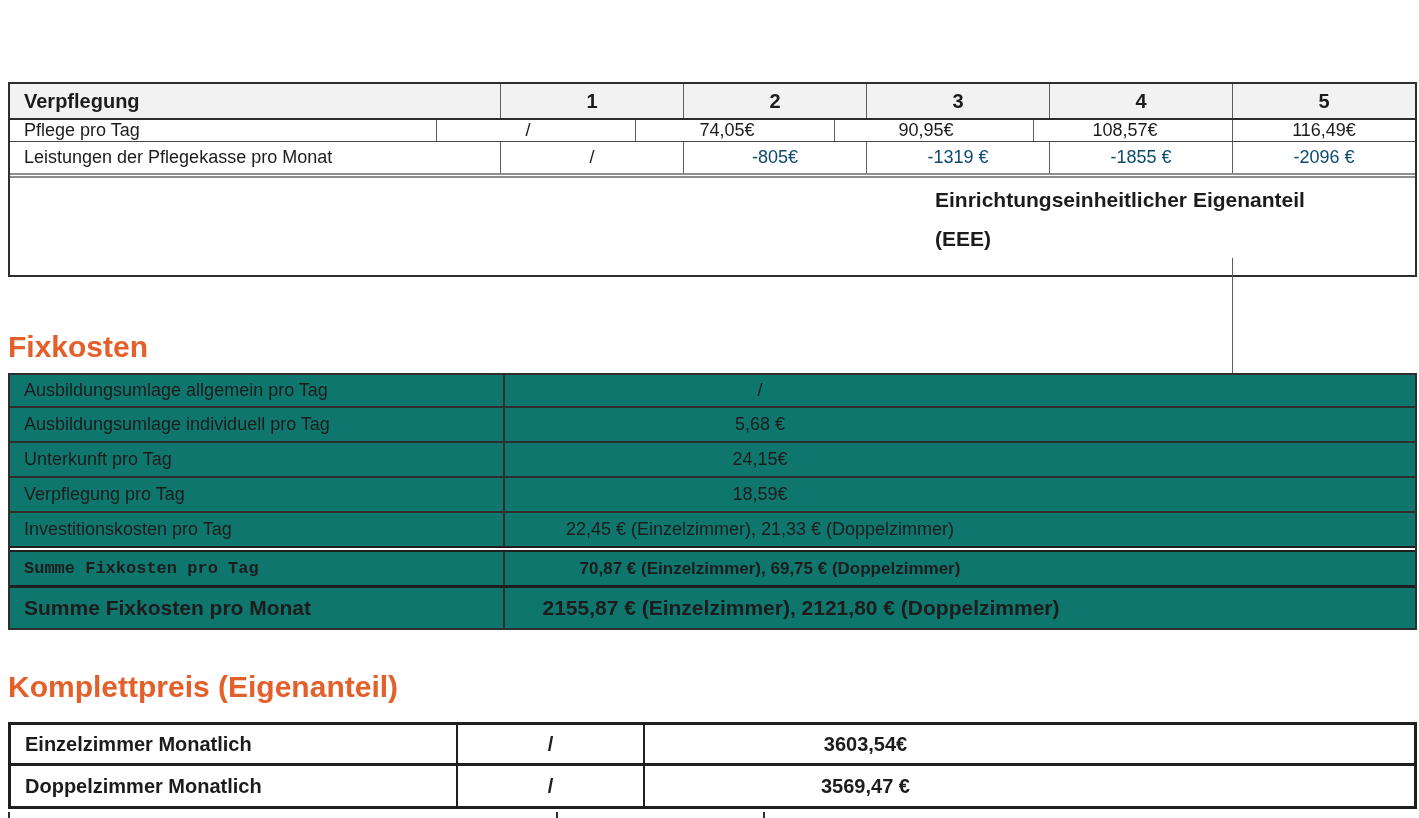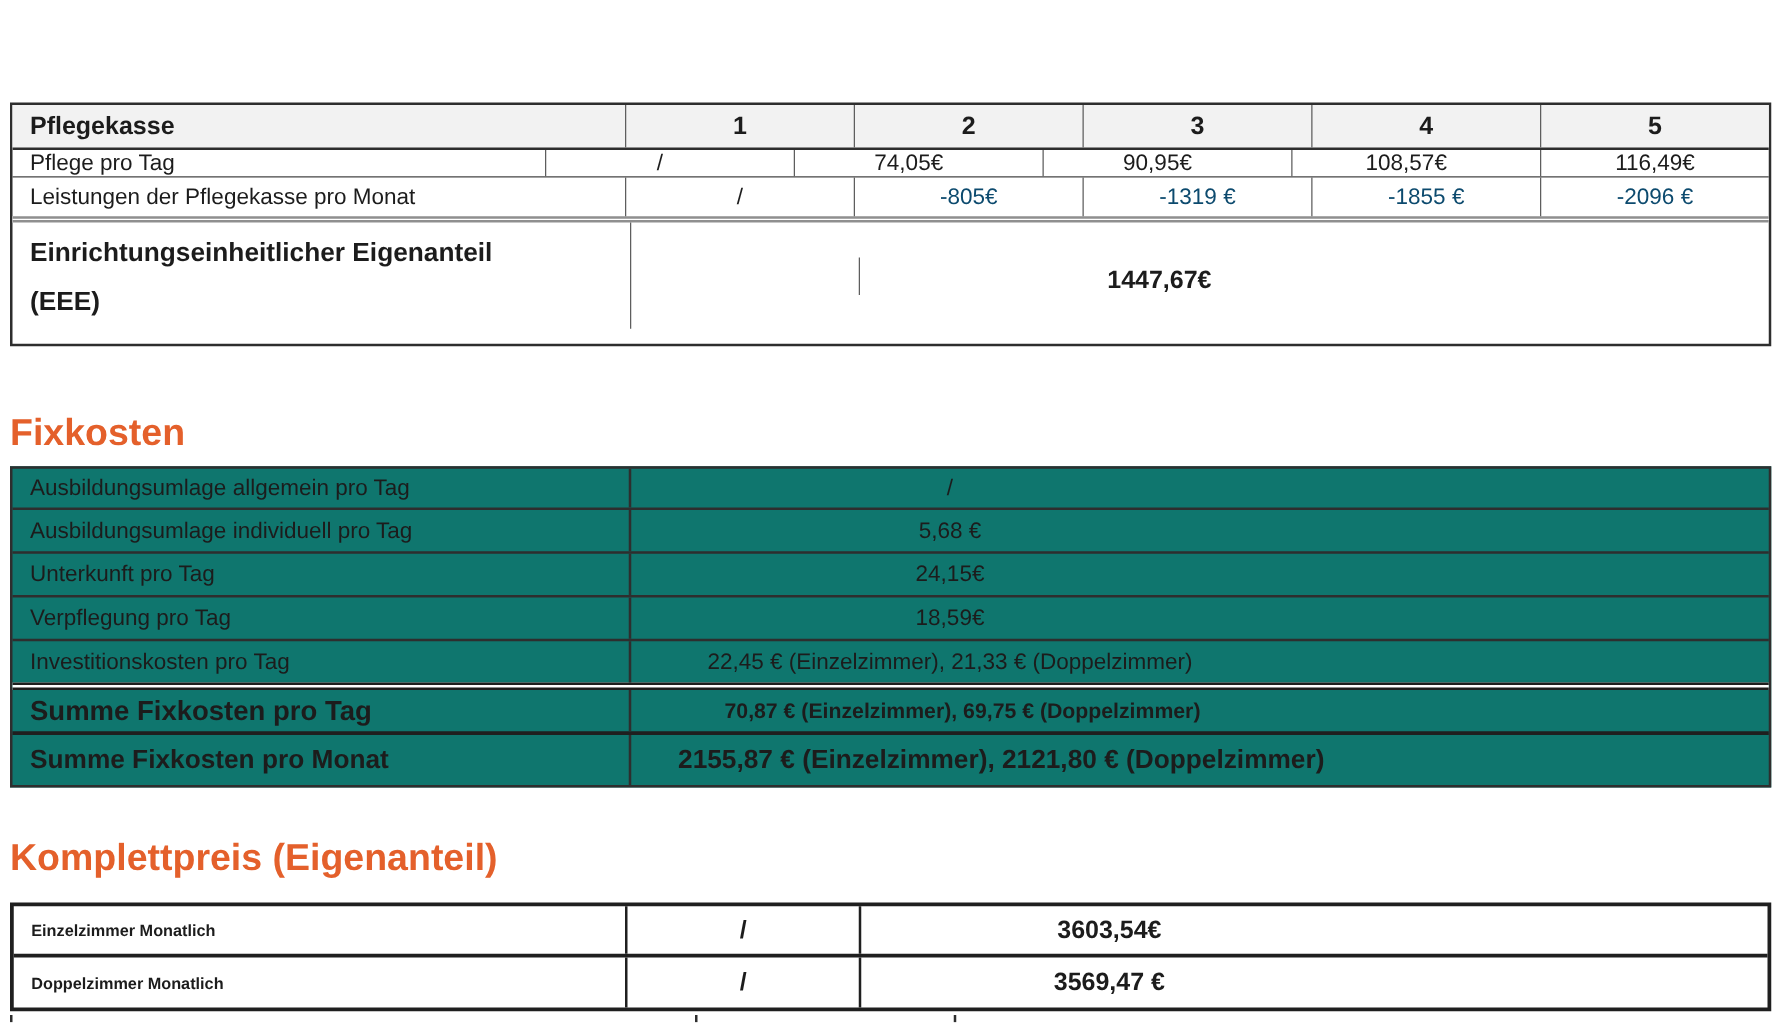--- a/index.html
+++ b/index.html
@@ -50,21 +50,21 @@
   .t1-head .t1-cell { font-size: 20px; font-weight: bold; }
   .t1-r2 { height: 22px; border-bottom: 1.5px solid #454545; gap: 16px; }
   .t1-r3 { height: 31px; }
   .t1-r3 .t1-cell.neg { color: #0c4a6e; }
   .t1-sep {
     height: 5px; width: 100%;
     border-top: 2px solid #8f8f8f;
     border-bottom: 2px solid #8f8f8f;
     background: #ffffff;
   }
-  .t1-eee { height: 85px; align-items: center; }
+  .t1-eee { height: 85px; align-items: flex-end; flex-direction: column; }
   .t1-eee .t1-label {
     display: block;
     padding-top: 2px;
     font-size: 21px; font-weight: bold; line-height: 39px;
   }
   .t1-eee .t1-cell { height: 100%; }
   .t1-eee-value {
     flex: 1 1 auto;
     border-left: 1.5px solid #5e5e5e;
     text-align: center;
@@ -99,42 +99,42 @@
   .t2-r0 { height: 33px; }
   .t2-r1, .t2-r2, .t2-r3 { height: 35px; }
   .t2-r4 { height: 33px; border-bottom: none; justify-content: flex-end; }
   .t2-sep {
     height: 6px; width: 100%;
     border-top: 2px solid #1f1f1f;
     border-bottom: 2px solid #1f1f1f;
     background: #ffffff;
   }
   .t2-sum { height: 33px; border-bottom: none; }
-  .t2-sum .t2-label { font-size: 22px; font-weight: bold; }
+  .t2-sum .t2-label { font-size: 17px; font-weight: bold; font-family: Liberation Mono, monospace; }
   .t2-sum .t2-value { font-size: 17px; font-weight: bold; padding-right: 380px; }
   .t2-month { height: 43px; border-top: 3px solid #1f1f1f; border-bottom: none; }
   .t2-month .t2-label { font-size: 21px; font-weight: bold; }
   .t2-month .t2-value { font-size: 21px; font-weight: bold; padding-right: 318px; }
 
   
   .t3 {
     position: absolute;
     left: 8px; top: 722px;
     width: 1409px;
     border: 3px solid #1f1f1f;
     background: #ffffff;
   }
   .t3-row { display: flex; width: 100%; }
   .t3-row.first { height: 41px; border-bottom: 3px solid #1f1f1f; }
   .t3-row.second { height: 40px; }
   .t3-label {
-    width: 489px;
+    width: 445px;
     display: flex; align-items: center;
     padding-left: 14px;
-    font-size: 13px; font-weight: bold; text-align: center;
+    font-size: 20px; font-weight: bold; text-align: center;
   }
   .t3-mid {
     width: 187px; flex: 0 0 187px;
     border-left: 2px solid #1f1f1f;
     display: flex; align-items: center; justify-content: center;
     font-size: 20px; font-weight: bold;
   }
   .t3-value {
     flex: 1 1 auto;
     border-left: 2px solid #1f1f1f;
@@ -153,21 +153,21 @@
   }
 </style>
 </head>
 <body>
 
 <div class="canvas">
 
 
   <div class="t1">
     <div class="t1-row t1-head">
-      <div class="t1-label">Pflegekasse</div>
+      <div class="t1-label">Verpflegung</div>
       <div class="t1-cell">1</div>
       <div class="t1-cell">2</div>
       <div class="t1-cell">3</div>
       <div class="t1-cell">4</div>
       <div class="t1-cell">5</div>
     </div>
 
     <div class="t1-row t1-r2">
       <div class="t1-label">Pflege pro Tag</div>
       <div class="t1-cell">/</div>

